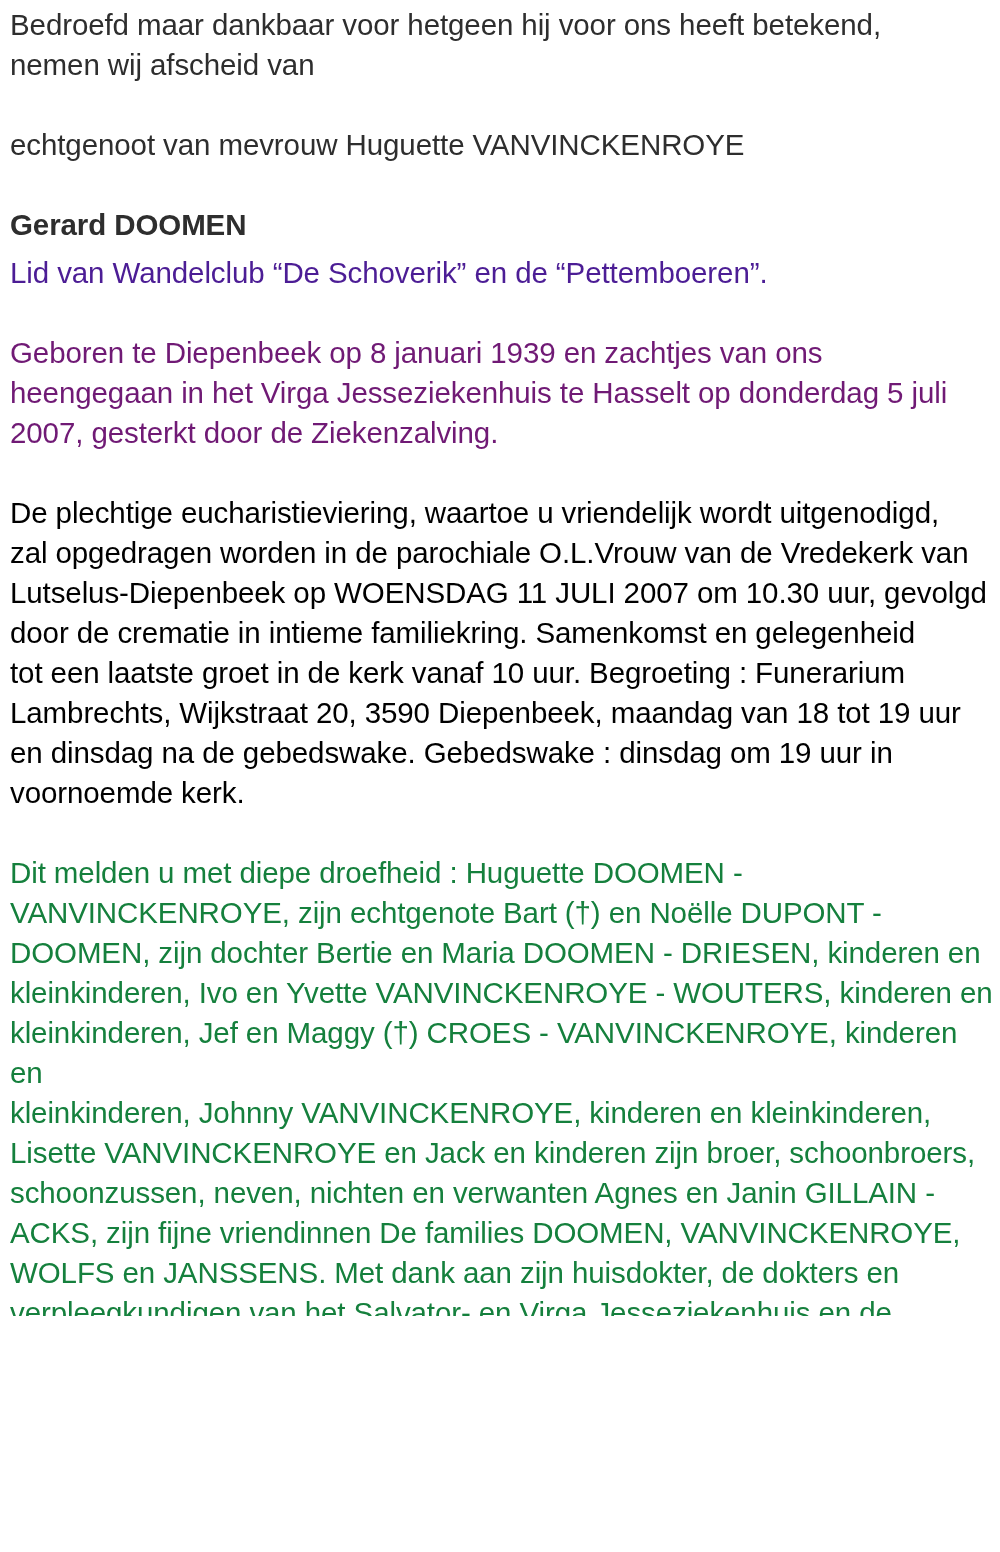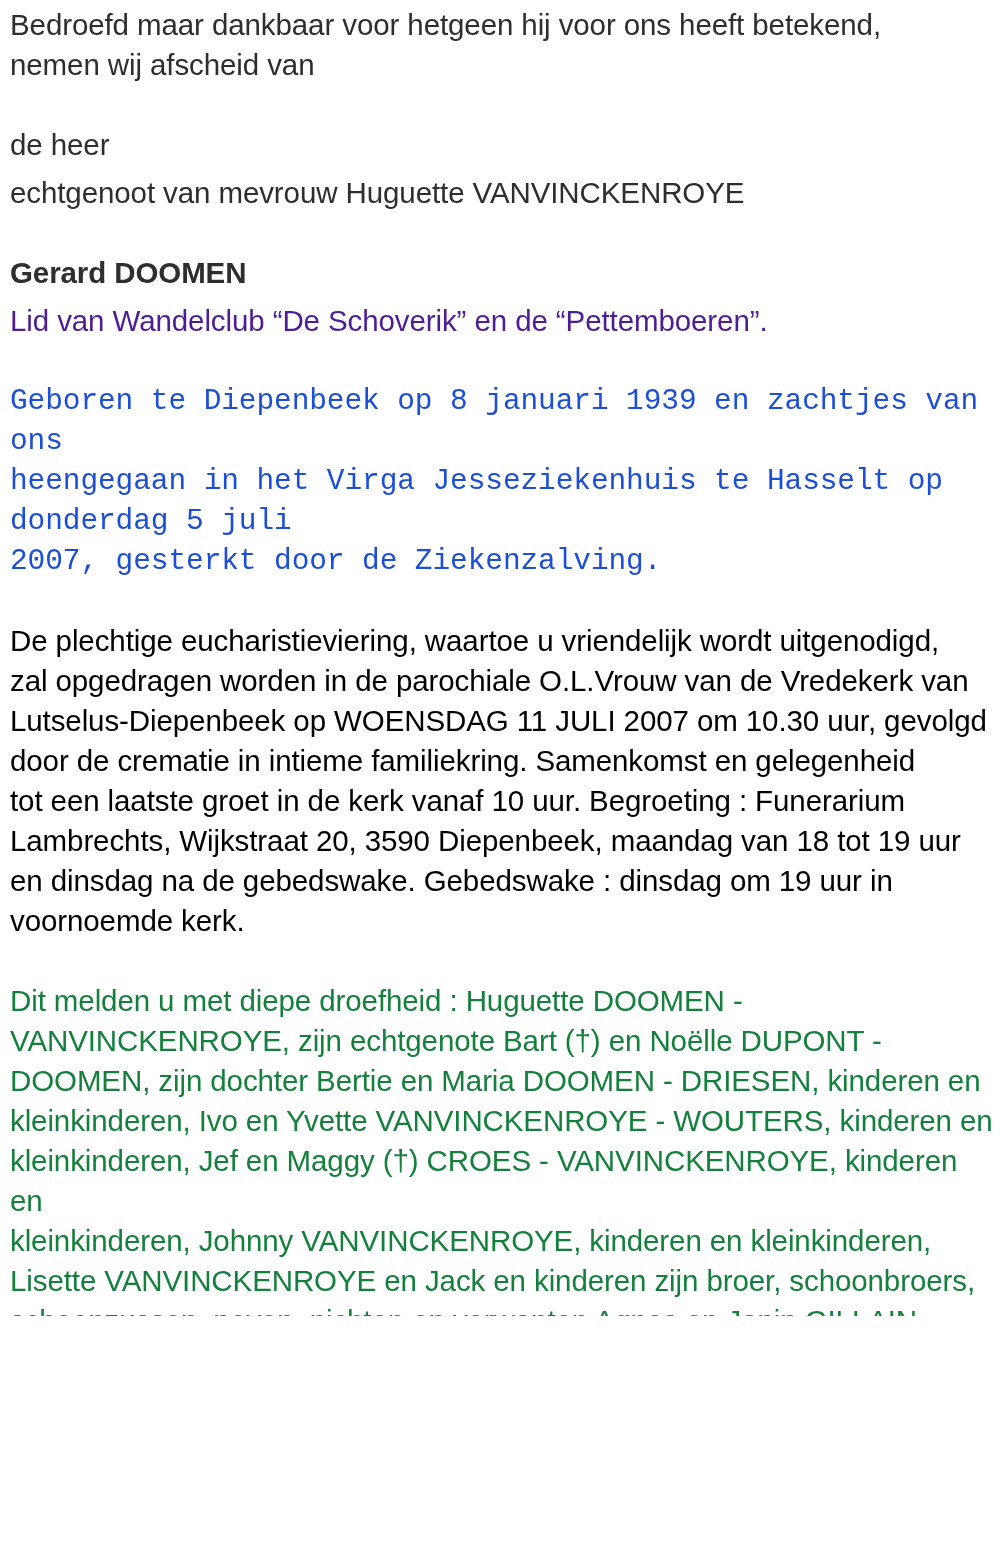--- a/index.html
+++ b/index.html
@@ -37,29 +37,28 @@
   }
 </style>
 </head>
 <body style="background: rgb(255, 255, 255);">
 
 <main class="page">
 
   <p class="para" style="color: rgb(46, 46, 46);">Bedroefd maar dankbaar voor hetgeen hij voor ons heeft betekend,
 nemen wij afscheid van</p>
 
-  <p class="para tight" style="color: rgb(46, 46, 46);">de heer</p>
 
   <p class="para" style="color: rgb(46, 46, 46);">echtgenoot van mevrouw Huguette VANVINCKENROYE</p>
 
   <p class="para tight name" style="color: rgb(46, 46, 46);">Gerard DOOMEN</p>
 
   <p class="para" style="color: #4c1d95;">Lid van Wandelclub “De Schoverik” en de “Pettemboeren”.</p>
 
-  <p class="para" style="color: #1d4ed8; font-family: Liberation Mono, monospace;">Geboren te Diepenbeek op 8 januari 1939 en zachtjes van ons
+  <p class="para" style="color: #701a75;">Geboren te Diepenbeek op 8 januari 1939 en zachtjes van ons
 heengegaan in het Virga Jesseziekenhuis te Hasselt op donderdag 5 juli
 2007, gesterkt door de Ziekenzalving.</p>
 
   <p class="para" style="color: #000000;">De plechtige eucharistieviering, waartoe u vriendelijk wordt uitgenodigd,
 zal opgedragen worden in de parochiale O.L.Vrouw van de Vredekerk van
 Lutselus-Diepenbeek op WOENSDAG 11 JULI 2007 om 10.30 uur, gevolgd
 door de crematie in intieme familiekring. Samenkomst en gelegenheid
 tot een laatste groet in de kerk vanaf 10 uur. Begroeting : Funerarium
 Lambrechts, Wijkstraat 20, 3590 Diepenbeek, maandag van 18 tot 19 uur
 en dinsdag na de gebedswake. Gebedswake : dinsdag om 19 uur in

